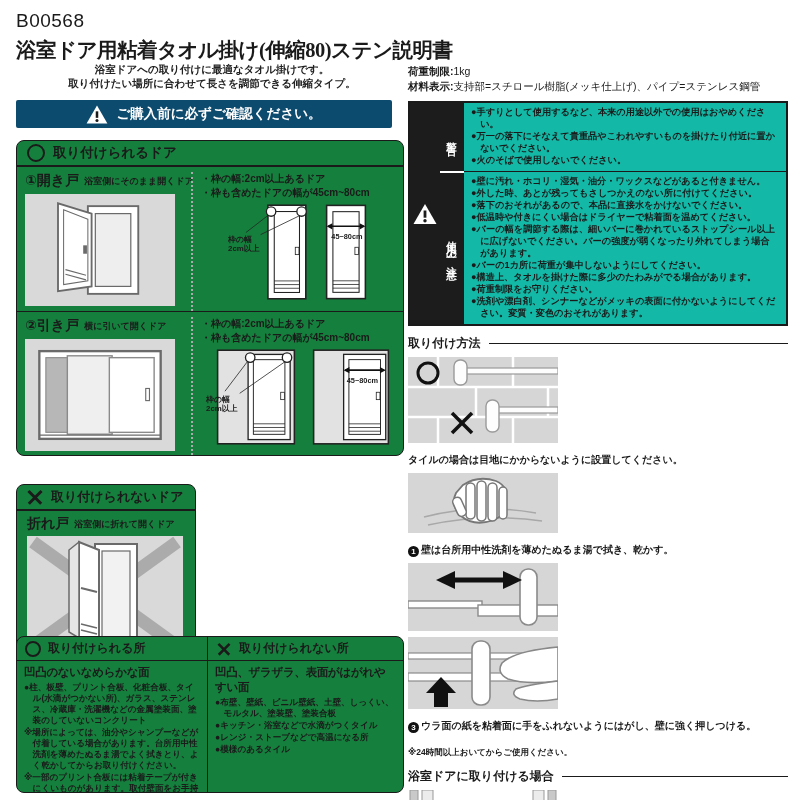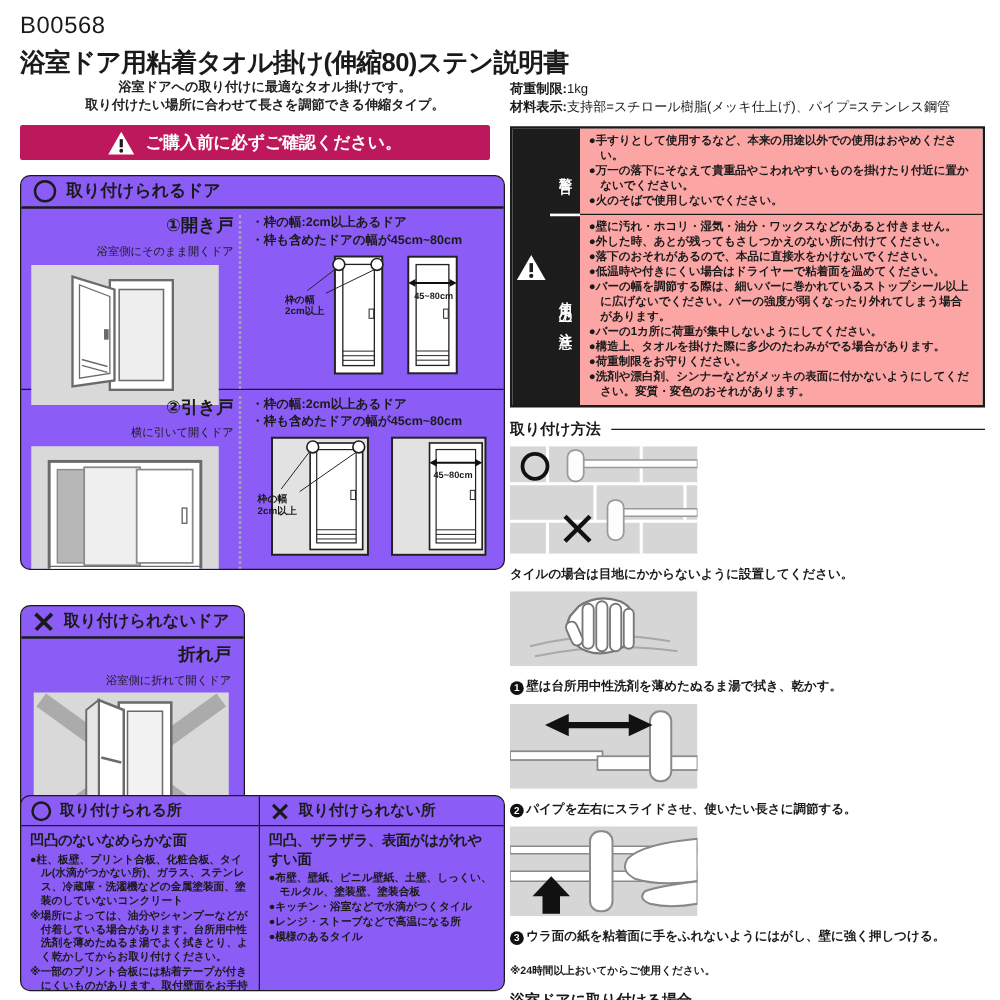--- a/index.html
+++ b/index.html
@@ -3,42 +3,42 @@
 <meta charset="utf-8">
 <style>
   html,body{margin:0;padding:0;background:#fff;}
   body{width:800px;height:800px;font-family:"Liberation Sans","DejaVu Sans",sans-serif;color:#1a1a1a;}
   .sheet{position:relative;width:800px;height:800px;background:#fff;overflow:hidden;}
   .abs{position:absolute;}
   svg text{font-family:"Liberation Sans","DejaVu Sans",sans-serif;}
 
   
   .code{left:16px;top:10px;font-size:19px;letter-spacing:.5px;}
-  .title{left:16px;top:36px;font-size:20.5px;font-weight:bold;letter-spacing:-.5px;}
+  .title{left:16px;top:36px;font-size:20.5px;font-weight:bold;letter-spacing:-.5px;font-family:Liberation Serif, serif;}
   .sub{left:16px;width:392px;text-align:center;font-size:10.5px;font-weight:bold;color:#222;}
-  .banner{left:16px;top:100px;width:376px;height:28px;background:#be185d;border-radius:2px;
+  .banner{left:16px;top:100px;width:376px;height:28px;background:#0c4a6e;border-radius:2px;
           display:flex;align-items:center;justify-content:center;gap:8px;color:#fff;
           font-size:13.5px;font-weight:bold;}
 
   
-  .obox{border:1.5px solid #1a1a1a;border-radius:8px;background:#8b5cf6;box-sizing:border-box;overflow:hidden;}
+  .obox{border:1.5px solid #1a1a1a;border-radius:8px;background:#15803d;box-sizing:border-box;overflow:hidden;}
   .obox-head{display:flex;align-items:center;gap:8px;padding:4px 10px;height:26px;box-sizing:border-box;
              border-bottom:2px solid #1a1a1a;font-size:13.5px;font-weight:bold;}
   .ring{width:14px;height:14px;border:2.5px solid #1a1a1a;border-radius:50%;flex:none;}
   .xmark{width:16px;height:16px;flex:none;position:relative;}
   .xmark::before,.xmark::after{content:"";position:absolute;left:-1px;top:6.5px;width:18px;height:2.5px;background:#1a1a1a;}
   .xmark::before{transform:rotate(45deg);} .xmark::after{transform:rotate(-45deg);}
 
   #box1{left:16px;top:140px;width:388px;}
   .door-row{display:flex;height:144px;box-sizing:border-box;padding:5px 8px 0 8px;}
   .door-row + .door-row{border-top:1.5px solid #1a1a1a;}
   .door-left{width:162px;flex:none;}
-  .dhead{display:flex;align-items:flex-end;gap:5px;white-space:nowrap;flex-direction:column;}
+  .dhead{display:flex;align-items:center;gap:5px;white-space:nowrap;}
   .dname{font-size:14px;font-weight:bold;}
-  .ddesc{font-size:9px;font-weight:normal;}
+  .ddesc{font-size:9px;font-weight:bold;}
   .graybox{margin-top:4px;width:150px;height:112px;background:#d9d9d9;display:flex;align-items:center;justify-content:center;}
   .door-right{flex:1;margin-left:4px;border-left:2px dotted #aaa;padding-left:8px;}
   .dbullet{font-size:10px;font-weight:bold;line-height:1.35;}
   .diagrams{display:flex;gap:14px;margin-top:3px;align-items:flex-start;justify-content:center;}
 
   #box2{left:16px;top:484px;width:180px;height:172px;}
   #box2 .obox-head{font-size:13px;}
   .box2-body{padding:4px 10px;}
   .fold-wrap{position:relative;width:156px;height:116px;background:#d9d9d9;margin-top:3px;}
 
@@ -60,21 +60,21 @@
   .spec{font-size:10.5px;line-height:1.45;}
   .spec b{font-weight:bold;}
   .ctable{display:flex;border:2px solid #1a1a1a;margin-top:7px;}
   .cwarnicon{width:30px;background:#1c1c1c;display:flex;align-items:center;justify-content:center;flex:none;}
   .cright{flex:1;display:flex;flex-direction:column;}
   .crow{display:flex;}
   .crow + .crow .cname{border-top:2px solid #fff;}
   .crow + .crow .cbody{border-top:1.5px solid #1a1a1a;}
   .cname{width:24px;flex:none;background:#1c1c1c;color:#fff;display:flex;align-items:center;justify-content:center;
          writing-mode:vertical-rl;text-orientation:upright;font-size:10.5px;font-weight:bold;letter-spacing:3px;padding:6px 0;}
-  .cbody{flex:1;padding:4px 7px;background:#fca5a5;}
+  .cbody{flex:1;padding:4px 7px;background:#14b8a6;}
   .citem{font-size:9.2px;font-weight:bold;line-height:1.3;padding-left:1em;text-indent:-1em;}
 
   .rhead{display:flex;align-items:center;font-size:12px;font-weight:bold;margin-top:9px;margin-bottom:5px;}
   .rhead::after{content:"";flex:1;border-top:1.5px solid #1a1a1a;margin-left:8px;}
   .step{display:flex;gap:9px;margin-bottom:6px;flex-direction:column;}
   .step-img{width:150px;flex:none;font-size:0;}
   .step-text{font-size:10px;font-weight:bold;line-height:1.4;padding-top:1px;}
   .step-note{font-size:8.5px;font-weight:600;margin-top:14px;}
   .ncirc{display:inline-flex;width:11px;height:11px;border-radius:50%;background:#111;color:#fff;
          font-size:8px;font-weight:bold;align-items:center;justify-content:center;margin-right:2px;
@@ -373,23 +373,20 @@
         <svg width="150" height="68" viewBox="0 0 150 68">
           <rect x="0" y="0" width="150" height="68" fill="#d6d6d6"></rect>
           <rect x="0" y="38" width="74" height="7" fill="#fff" stroke="#8a8a8a" stroke-width="1.4"></rect>
           <rect x="70" y="42" width="80" height="11" fill="#fff" stroke="#8a8a8a" stroke-width="1.4"></rect>
           <rect x="112" y="6" width="17" height="56" rx="8" fill="#fff" stroke="#8a8a8a" stroke-width="1.6"></rect>
           <line x1="44" y1="17" x2="98" y2="17" stroke="#111" stroke-width="5"></line>
           <polygon points="28,17 47,8 47,26" fill="#111"></polygon>
           <polygon points="114,17 95,8 95,26" fill="#111"></polygon>
         </svg>
       </div>
-      <div class="step-text">
-        <span class="ncirc">2</span><span>パイプを左右にスライドさせ、使いたい長さに調節する。</span>
-      </div>
     </div>
 
     <div class="step">
       <div class="step-img">
         <svg width="150" height="72" viewBox="0 0 150 72">
           <rect x="0" y="0" width="150" height="72" fill="#d6d6d6"></rect>
           <rect x="0" y="16" width="150" height="6" fill="#fff" stroke="#8a8a8a" stroke-width="1.2"></rect>
           <rect x="0" y="36" width="150" height="8" fill="#fff" stroke="#8a8a8a" stroke-width="1.2"></rect>
           <rect x="64" y="4" width="18" height="64" rx="8" fill="#fff" stroke="#8a8a8a" stroke-width="1.6"></rect>
           <path d="M150,10 Q106,14 94,26 Q88,36 100,42 Q118,48 150,44 Z" fill="#fff" stroke="#888" stroke-width="1.6"></path>

